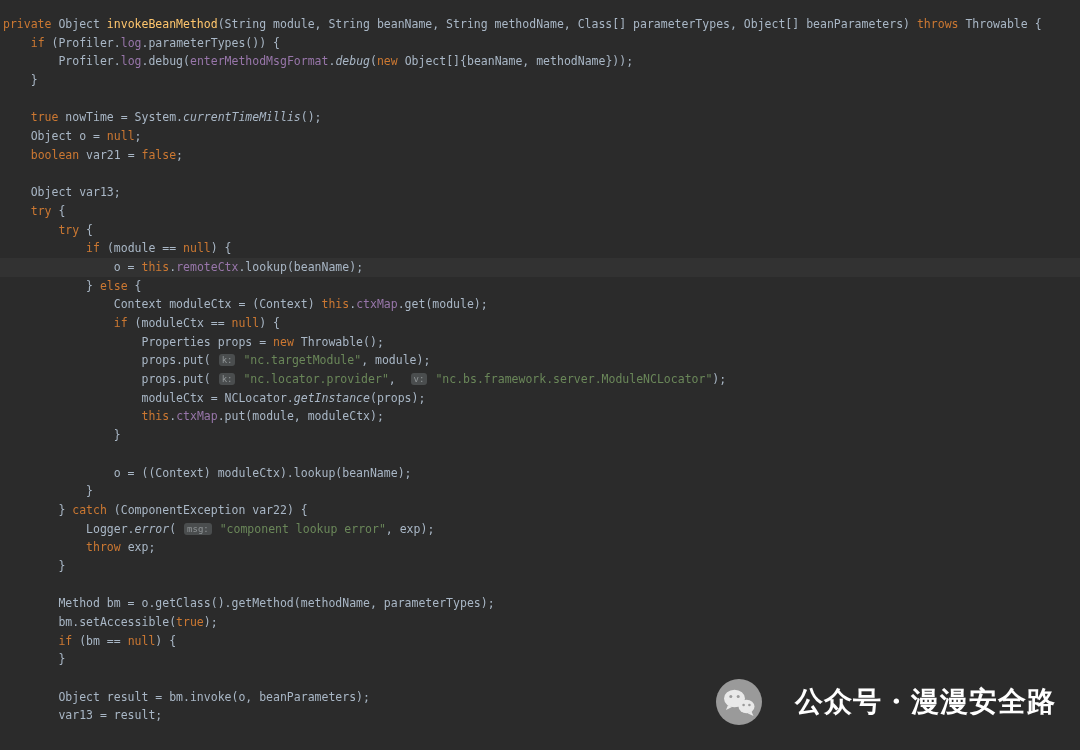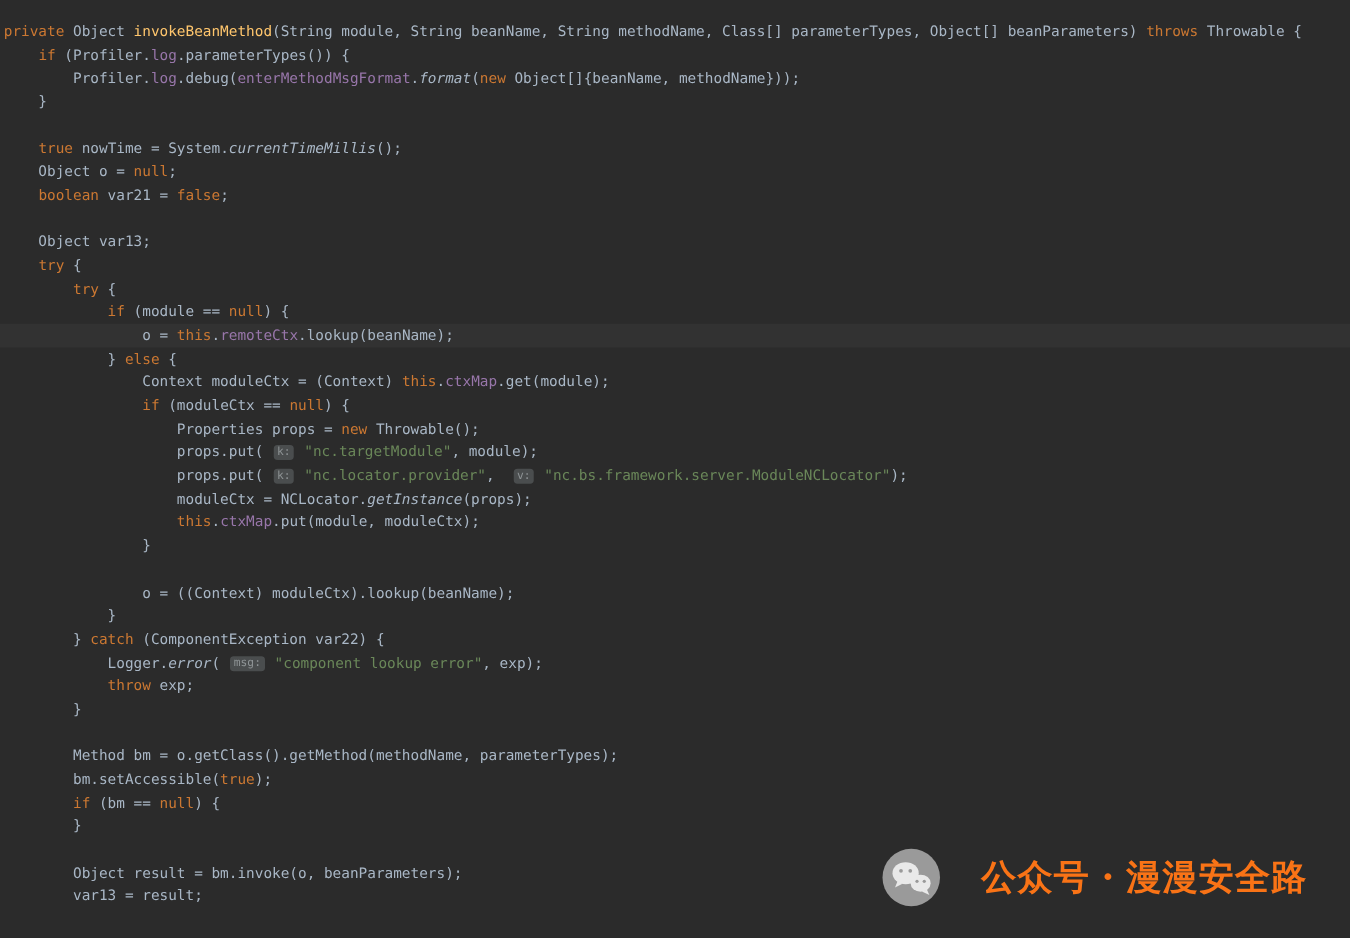--- a/index.html
+++ b/index.html
@@ -4,22 +4,21 @@
 <style>
   * { margin:0; padding:0; box-sizing:border-box; }
   html,body { width:1080px; height:750px; overflow:hidden; }
   body {
     background:#2b2b2b;
     font-family:"DejaVu Sans Mono","Liberation Mono",monospace;
     position:relative;
   }
   .editor {
     position:absolute; inset:0;
-    padding-top:0;
-    margin-top:16px;
+    padding-top:15px;
   }
   .code-line {
     height:18.7px;
     line-height:18.7px;
     white-space:pre;
     padding-left:3px;
     font-size:11.5px;
     color:#a9b7c6;
   }
   .code-line.hl { background:#323232; }
@@ -36,43 +35,43 @@
     color:#8f9496;
     font-size:9px;
     line-height:12px;
     padding:0 3px;
     border-radius:3px;
     vertical-align:1px;
     margin:0 1px;
   }
   .watermark {
     position:absolute;
-    right:34px;
+    right:24px;
     bottom:24px;
     display:flex;
     align-items:center;
     gap:32px;
-    color:#f97316;
+    color:#ffffff;
     z-index:5;
   }
   .watermark-text {
     font-family:"DejaVu Sans","Liberation Sans",sans-serif;
     font-size:28px;
     font-weight:bold;
     letter-spacing:1px;
   }
   .wechat-badge { width:48px; height:48px; display:block; }
 </style>
 </head>
 <body>
 
 <div class="editor">
     <div class="code-line"><span class="tok-kw">private</span><span class="tok-def"> Object </span><span class="tok-fn">invokeBeanMethod</span><span class="tok-def">(String module, String beanName, String methodName, Class[] parameterTypes, Object[] beanParameters) </span><span class="tok-kw">throws</span><span class="tok-def"> Throwable {</span></div>
     <div class="code-line"><span class="tok-def">    </span><span class="tok-kw">if</span><span class="tok-def"> (Profiler.</span><span class="tok-sfield">log</span><span class="tok-def">.parameterTypes()) {</span></div>
-    <div class="code-line"><span class="tok-def">        Profiler.</span><span class="tok-sfield">log</span><span class="tok-def">.debug(</span><span class="tok-sfield">enterMethodMsgFormat</span><span class="tok-def">.</span><span class="tok-it">format</span><span class="tok-def">(</span><span class="tok-kw">new</span><span class="tok-def"> Object[]{beanName, methodName}));</span></div>
+    <div class="code-line"><span class="tok-def">        Profiler.</span><span class="tok-sfield">log</span><span class="tok-def">.debug(</span><span class="tok-sfield">enterMethodMsgFormat</span><span class="tok-def">.</span><span class="tok-it">debug</span><span class="tok-def">(</span><span class="tok-kw">new</span><span class="tok-def"> Object[]{beanName, methodName}));</span></div>
     <div class="code-line"><span class="tok-def">    }</span></div>
     <div class="code-line">&nbsp;</div>
     <div class="code-line"><span class="tok-def">    </span><span class="tok-kw">true</span><span class="tok-def"> nowTime = System.</span><span class="tok-it">currentTimeMillis</span><span class="tok-def">();</span></div>
     <div class="code-line"><span class="tok-def">    Object o = </span><span class="tok-kw">null</span><span class="tok-def">;</span></div>
     <div class="code-line"><span class="tok-def">    </span><span class="tok-kw">boolean</span><span class="tok-def"> var21 = </span><span class="tok-kw">false</span><span class="tok-def">;</span></div>
     <div class="code-line">&nbsp;</div>
     <div class="code-line"><span class="tok-def">    Object var13;</span></div>
     <div class="code-line"><span class="tok-def">    </span><span class="tok-kw">try</span><span class="tok-def"> {</span></div>
     <div class="code-line"><span class="tok-def">        </span><span class="tok-kw">try</span><span class="tok-def"> {</span></div>
     <div class="code-line"><span class="tok-def">            </span><span class="tok-kw">if</span><span class="tok-def"> (module == </span><span class="tok-kw">null</span><span class="tok-def">) {</span></div>

